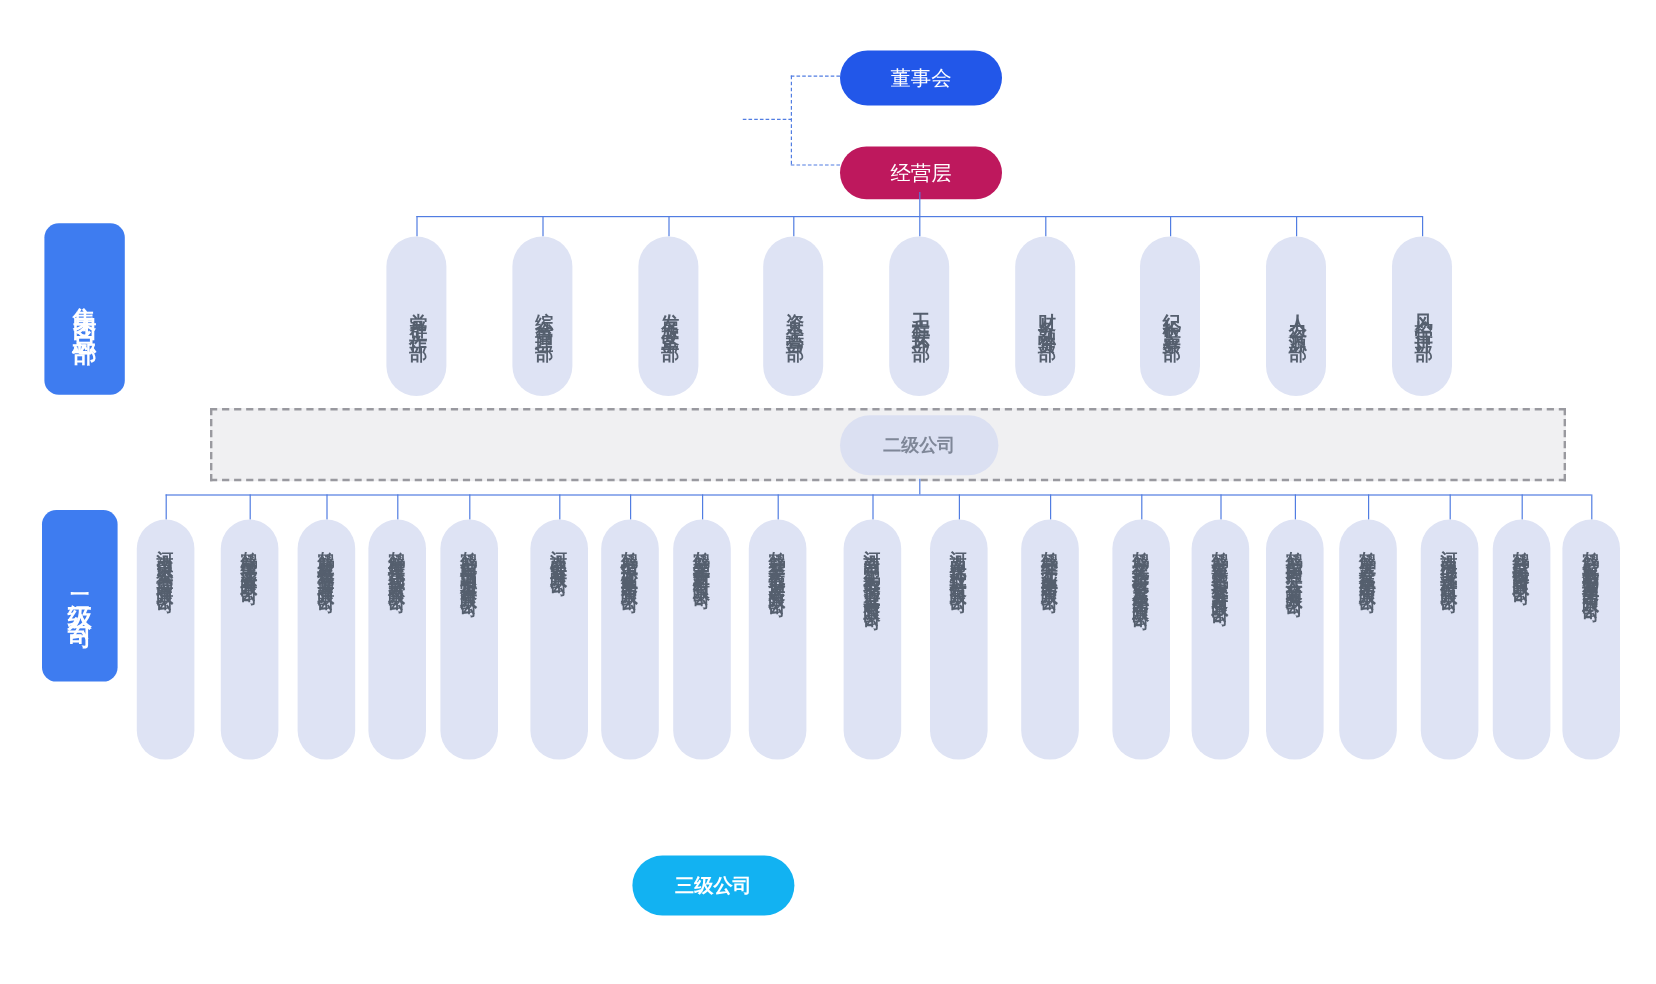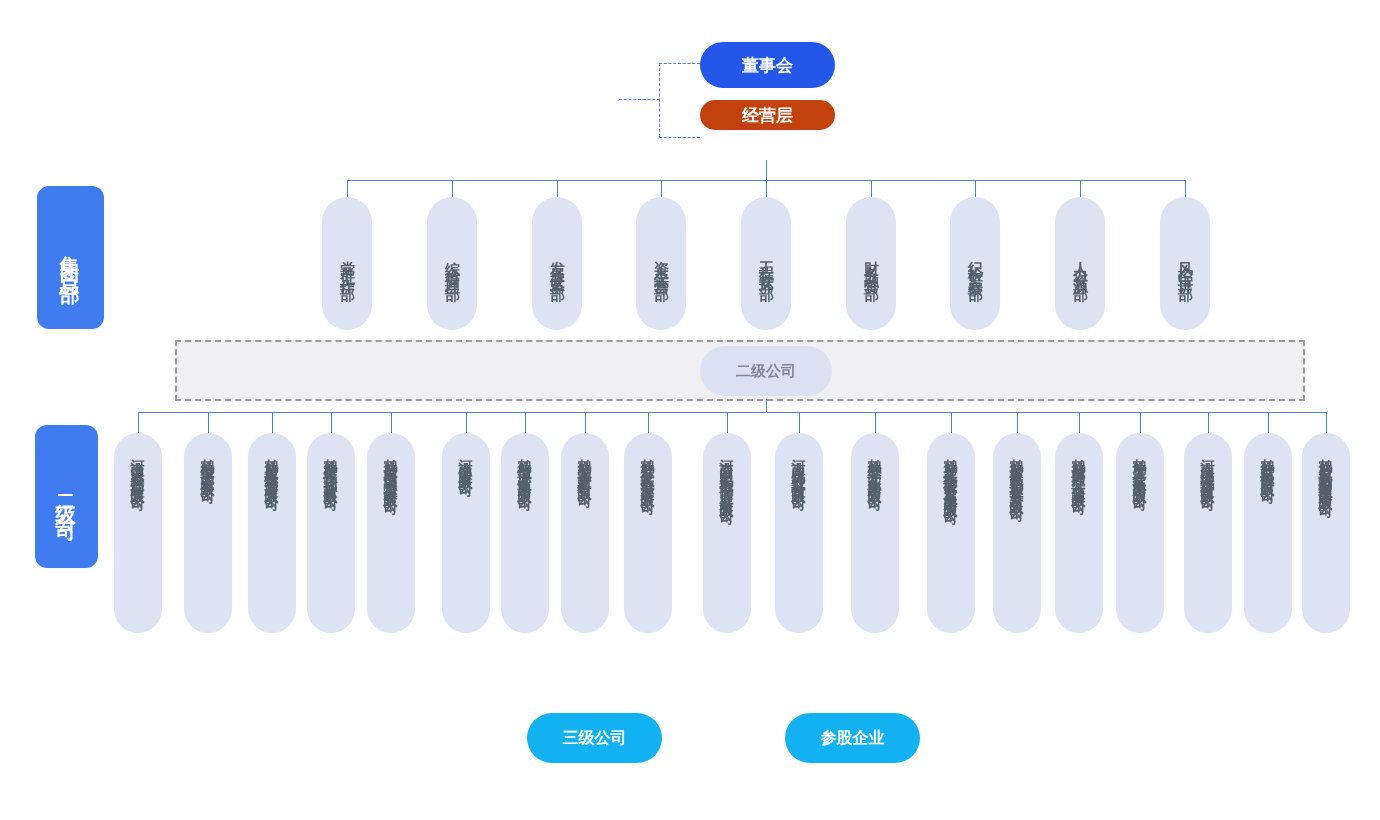--- a/index.html
+++ b/index.html
@@ -3,24 +3,24 @@
 <meta charset="utf-8">
 <style>
   html,body { margin:0; padding:0; background:#fff; }
   .canvas {
     position:relative; width:1380px; height:820px; background:#ffffff;
     font-family:"Liberation Sans", sans-serif; overflow:hidden;
   }
   
   .hpill {
     position:absolute; display:flex; align-items:center; justify-content:center;
-    border-radius:26px; font-weight:bold; box-sizing:border-box;
+    border-radius:26px; font-weight:normal; box-sizing:border-box;
   }
   .board      { left:700px; top:42px;  width:135px; height:46px; background:#2257e9; color:#fff; font-size:17px; }
-  .management { left:700px; top:100px; width:135px; height:30px; background:#c2410c; color:#fff; font-size:17px; }
+  .management { left:700px; top:122px; width:135px; height:44px; background:#be185d; color:#fff; font-size:17px; }
   .supervisory{ left:487px; top:76px;  width:132px; height:47px; background:#fff; border:1px solid #e2e3e7; color:#2360e8; font-size:17px; }
   
   .vpill {
     position:absolute; writing-mode:vertical-rl; text-orientation:upright;
     background:#dee3f4; color:#555f6e; border-radius:25px; box-sizing:border-box;
     display:flex; align-items:center; font-weight:600;
   }
   .dept { width:50px; height:133px; top:197px; justify-content:center; font-size:15px; letter-spacing:6px; }
   .comp { width:48px; top:433px; min-height:200px; justify-content:flex-start; padding-top:15px; padding-bottom:15px; font-size:14px; letter-spacing:3.5px; }
   
@@ -128,15 +128,14 @@
   <div class="vpill comp" style="left:851px;">鹤壁经开实业集团有限公司</div>
   <div class="vpill comp" style="left:927px;">鹤壁文化旅游投资发展集团有限公司</div>
   <div class="vpill comp" style="left:993px;">鹤壁市豫资鹤东投资开发有限公司</div>
   <div class="vpill comp" style="left:1055px;">鹤壁市国控公共交通有限公司</div>
   <div class="vpill comp" style="left:1116px;">鹤壁人才发展集团有限公司</div>
   <div class="vpill comp" style="left:1184px;">河南海绵城市科技有限公司</div>
   <div class="vpill comp" style="left:1244px;">鹤壁益民投资有限公司</div>
   <div class="vpill comp" style="left:1302px;">鹤壁航兴后勤管理集团有限公司</div>
 
   <div class="legend-pill" style="left:527px; top:713px;">三级公司</div>
-  <div class="legend-pill" style="left:785px; top:713px;">参股企业</div>
 
 </div>
 
 </body></html>

